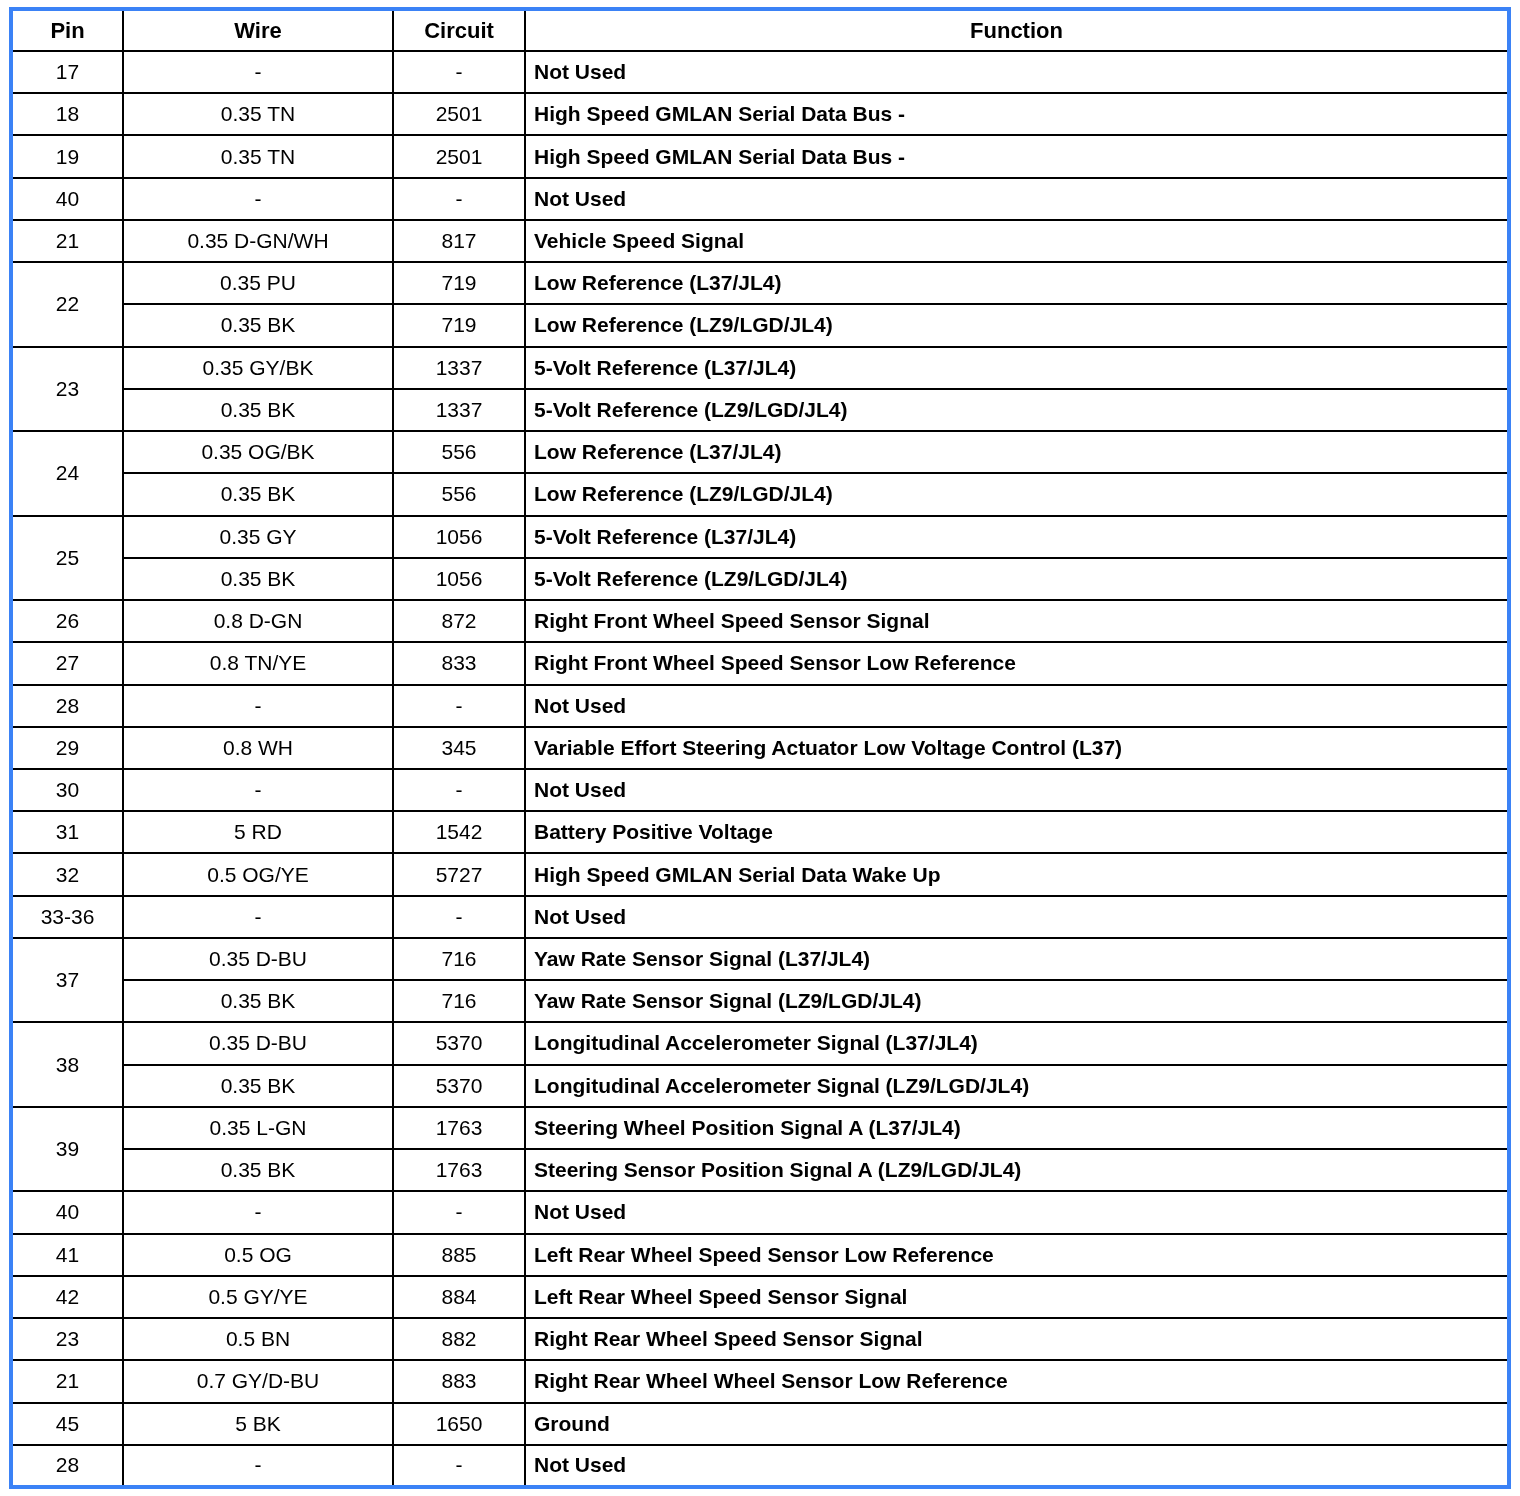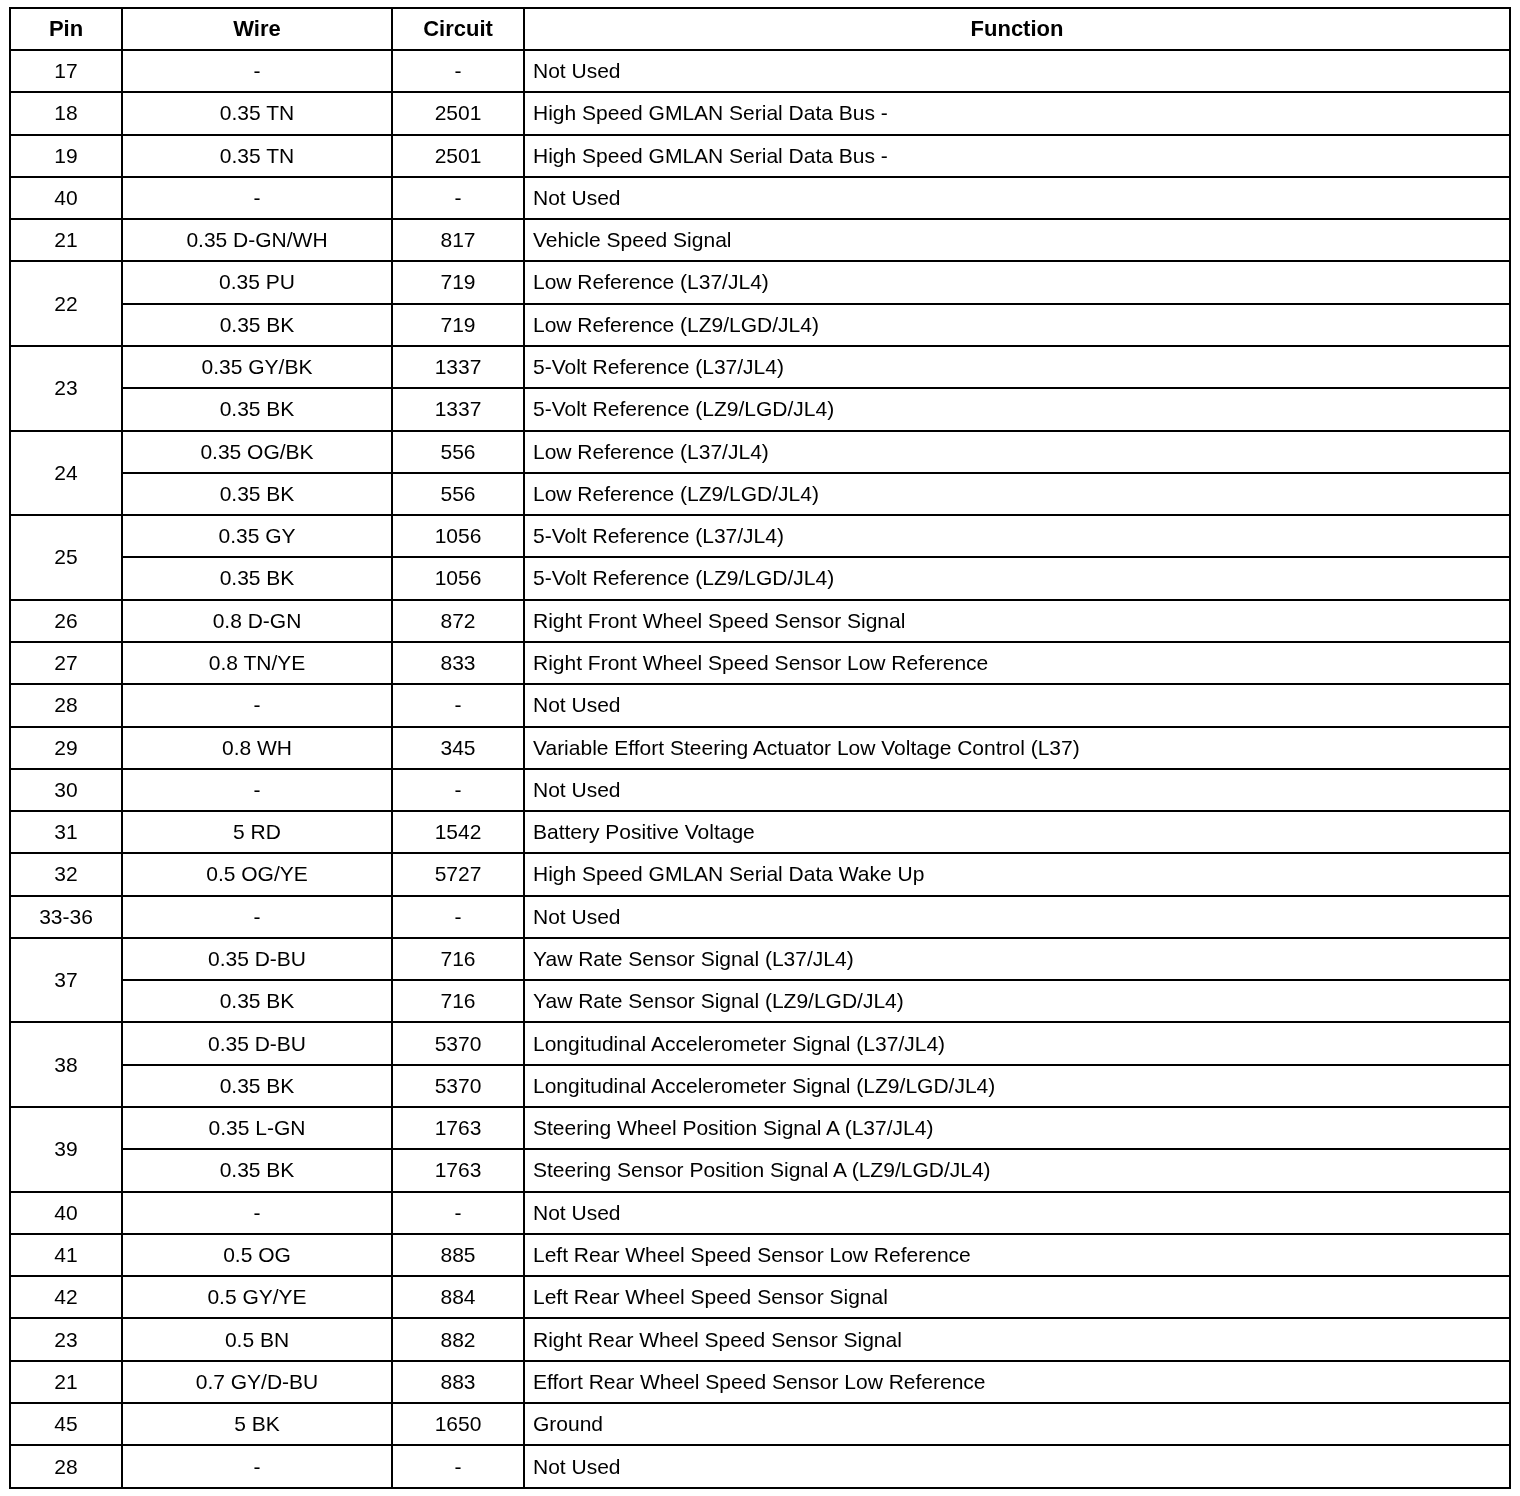--- a/index.html
+++ b/index.html
@@ -12,21 +12,21 @@
     height: 1496px;
     box-sizing: border-box;
     padding: 7px 9px;
     background: #ffffff;
     font-family: "Liberation Sans", sans-serif;
   }
   table.pinout {
     width: 100%;
     height: 100%;
     border-collapse: collapse;
-    border: 2px solid #3b82f6;
+    border: 4px solid #3b82f6;
     table-layout: fixed;
   }
   table.pinout th,
   table.pinout td {
     border: 2px solid #000000;
     color: #000000;
     font-size: 21px;
     line-height: 1.15;
     padding: 2px 8px;
     vertical-align: middle;
@@ -41,20 +41,21 @@
   }
   table.pinout tr {
     height: 42px;
   }
   td.center {
     text-align: center;
   }
   td.fn {
     text-align: left;
     padding-left: 10px;
+    font-weight: bold;
   }
 </style>
 </head>
 <body>
 
 <div class="page">
   <table class="pinout">
     <colgroup>
       <col style="width:112px">
       <col style="width:270px">
@@ -246,21 +247,21 @@
         <tr>
           <td class="center" rowspan="1">23</td>
           <td class="center">0.5 BN</td>
           <td class="center">882</td>
           <td class="fn">Right Rear Wheel Speed Sensor Signal</td>
         </tr>
         <tr>
           <td class="center" rowspan="1">21</td>
           <td class="center">0.7 GY/D-BU</td>
           <td class="center">883</td>
-          <td class="fn">Effort Rear Wheel Speed Sensor Low Reference</td>
+          <td class="fn">Right Rear Wheel Wheel Sensor Low Reference</td>
         </tr>
         <tr>
           <td class="center" rowspan="1">45</td>
           <td class="center">5 BK</td>
           <td class="center">1650</td>
           <td class="fn">Ground</td>
         </tr>
         <tr>
           <td class="center" rowspan="1">28</td>
           <td class="center">-</td>

